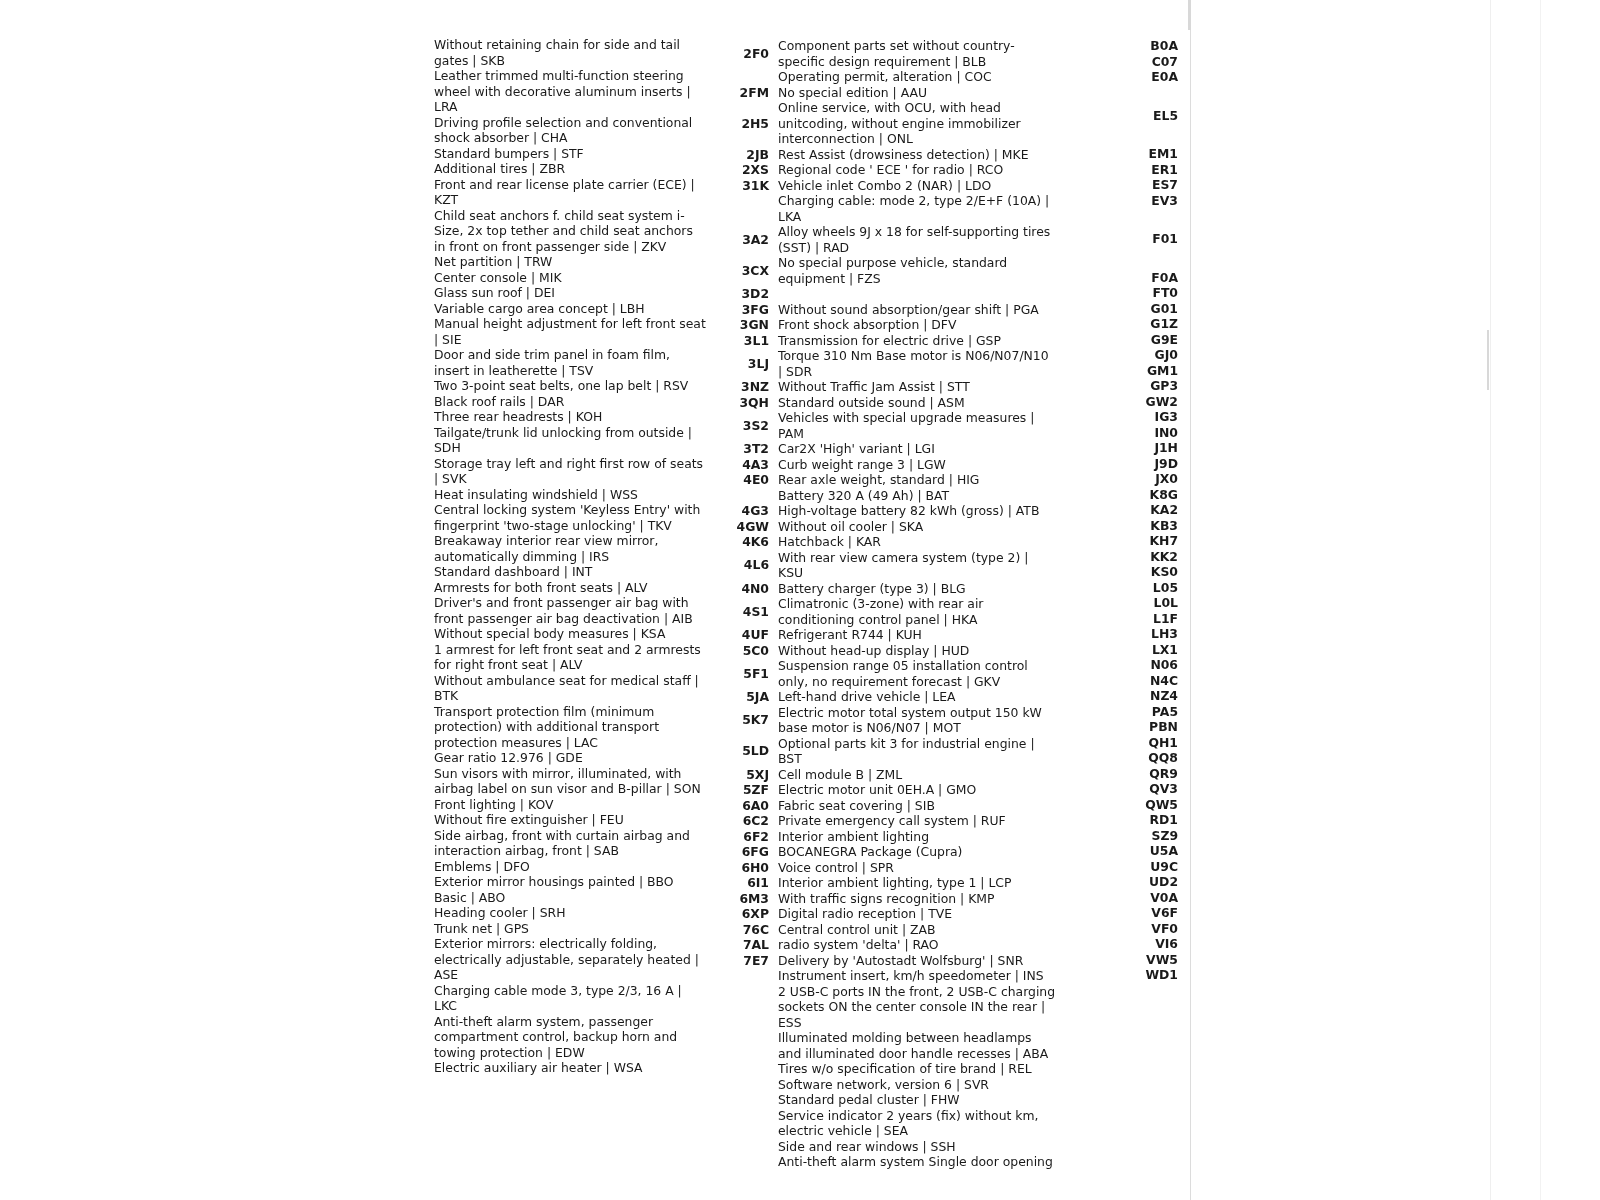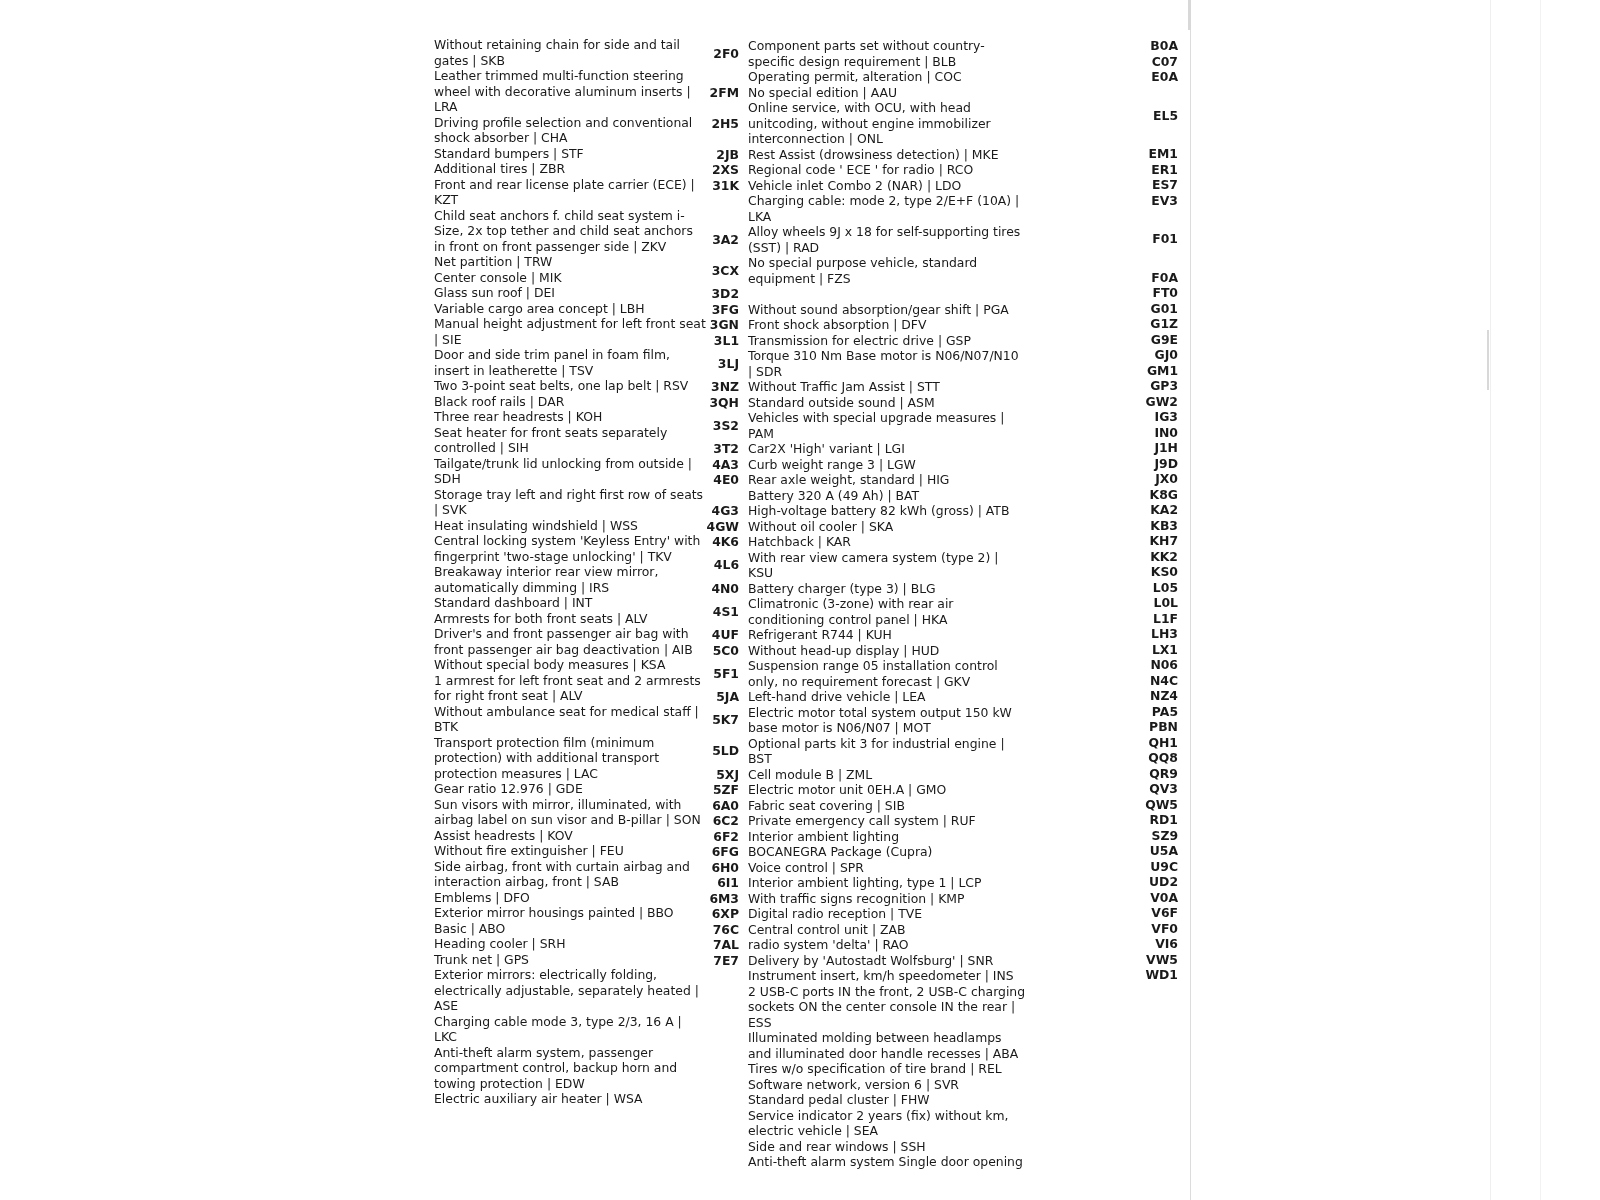--- a/index.html
+++ b/index.html
@@ -51,21 +51,21 @@
   }
   .col-left .entry {
     margin: 0 0 0 0;
     padding: 0;
     text-indent: 0;
   }
 
   
   .col-mid {
     position: absolute;
-    left: 696px;
+    left: 726px;
     top: 38px;
     width: 330px;
     font-size: 12.4px;
     line-height: 15.5px;
   }
   .row {
     display: flex;
     align-items: flex-end;
   }
   .row .code {
@@ -119,36 +119,35 @@
       <div class="entry">Child seat anchors f. child seat system i-Size, 2x top tether and child seat anchors in front on front passenger side | ZKV</div>
       <div class="entry">Net partition | TRW</div>
       <div class="entry">Center console | MIK</div>
       <div class="entry">Glass sun roof | DEI</div>
       <div class="entry">Variable cargo area concept | LBH</div>
       <div class="entry">Manual height adjustment for left front seat | SIE</div>
       <div class="entry">Door and side trim panel in foam film, insert in leatherette | TSV</div>
       <div class="entry">Two 3-point seat belts, one lap belt | RSV</div>
       <div class="entry">Black roof rails | DAR</div>
       <div class="entry">Three rear headrests | KOH</div>
-      <div class="entry">Seat heater for front seats separately controlled | SIH</div>
       <div class="entry">Tailgate/trunk lid unlocking from outside | SDH</div>
       <div class="entry">Storage tray left and right first row of seats | SVK</div>
       <div class="entry">Heat insulating windshield | WSS</div>
       <div class="entry">Central locking system 'Keyless Entry' with fingerprint 'two-stage unlocking' | TKV</div>
       <div class="entry">Breakaway interior rear view mirror, automatically dimming | IRS</div>
       <div class="entry">Standard dashboard | INT</div>
       <div class="entry">Armrests for both front seats | ALV</div>
       <div class="entry">Driver's and front passenger air bag with front passenger air bag deactivation | AIB</div>
       <div class="entry">Without special body measures | KSA</div>
       <div class="entry">1 armrest for left front seat and 2 armrests for right front seat | ALV</div>
       <div class="entry">Without ambulance seat for medical staff | BTK</div>
       <div class="entry">Transport protection film (minimum protection) with additional transport protection measures | LAC</div>
       <div class="entry">Gear ratio 12.976 | GDE</div>
       <div class="entry">Sun visors with mirror, illuminated, with airbag label on sun visor and B-pillar | SON</div>
-      <div class="entry">Assist headrests | KOV</div>
+      <div class="entry">Front lighting | KOV</div>
       <div class="entry">Without fire extinguisher | FEU</div>
       <div class="entry">Side airbag, front with curtain airbag and interaction airbag, front | SAB</div>
       <div class="entry">Emblems | DFO</div>
       <div class="entry">Exterior mirror housings painted | BBO</div>
       <div class="entry">Basic | ABO</div>
       <div class="entry">Heading cooler | SRH</div>
       <div class="entry">Trunk net | GPS</div>
       <div class="entry">Exterior mirrors: electrically folding, electrically adjustable, separately heated | ASE</div>
       <div class="entry">Charging cable mode 3, type 2/3, 16 A | LKC</div>
       <div class="entry">Anti-theft alarm system, passenger compartment control, backup horn and towing protection | EDW</div>

